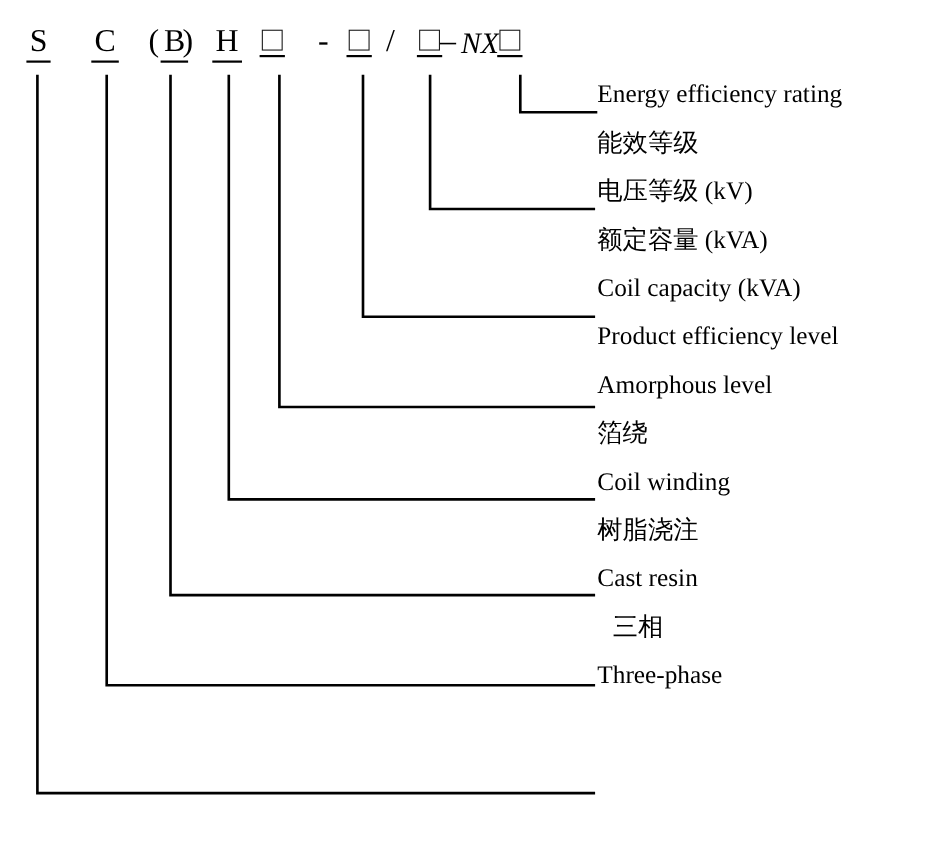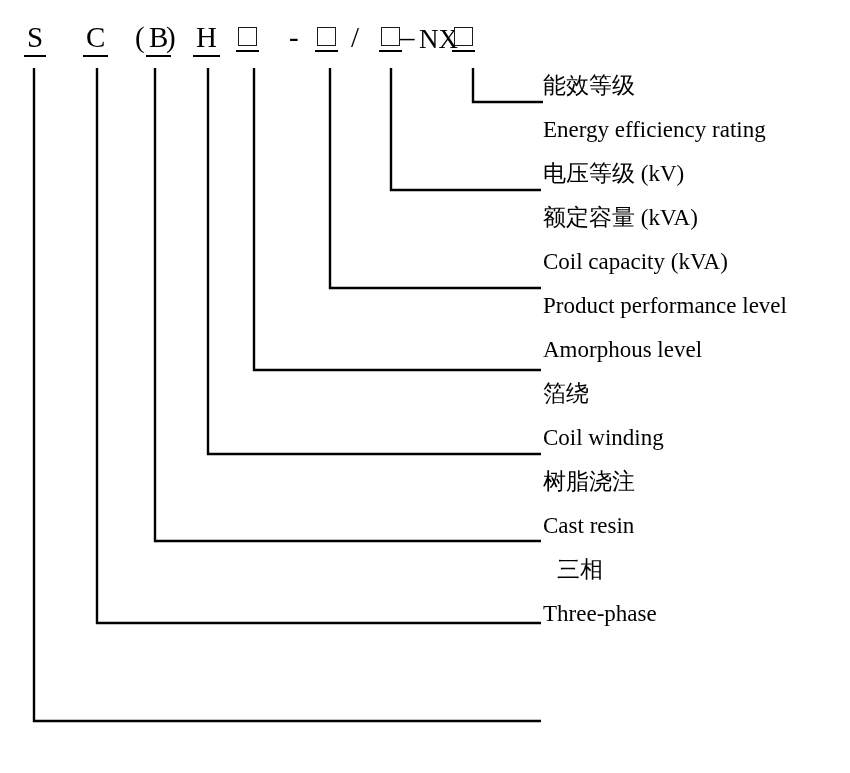--- a/index.html
+++ b/index.html
@@ -15,21 +15,21 @@
   .code-row{position:absolute;left:0;top:0;width:850px;height:60px;}
   .code-part{
     position:absolute;
     top:21px;
     font-size:29px;
     line-height:32px;
     display:inline-block;
     white-space:nowrap;
   }
   .code-part.u{border-bottom:2px solid #000;padding:0 3px 2px;}
-  .code-part.nx{font-size:27px;top:23px;}
+  .code-part.nx{font-size:27px;top:23px;font-style:italic;}
   .boxwrap{top:27px;line-height:0;}
   .boxwrap.u{padding:0 2px 4px;}
   .sq{display:block;width:17px;height:17px;border:1.5px solid #1c1c1c;background:#fff;}
   
   .c0{left:24px;}  .c1{left:83px;}  .c2{left:135px;} .c3{left:146px;}
   .c4{left:166px;} .c5{left:193px;} .c6{left:236px;} .c7{left:289px;}
   .c8{left:315px;} .c9{left:351px;} .c10{left:379px;}.c11{left:400px;}
   .c12{left:419px;}.c13{left:452px;}
   
   .connectors{position:absolute;left:0;top:0;}
@@ -84,26 +84,26 @@
     <path d="M391 68 V190 H541" fill="none" stroke="#000" stroke-width="2.4"></path>
     <path d="M330 68 V288 H541" fill="none" stroke="#000" stroke-width="2.4"></path>
     <path d="M254 68 V370 H541" fill="none" stroke="#000" stroke-width="2.4"></path>
     <path d="M208 68 V454 H541" fill="none" stroke="#000" stroke-width="2.4"></path>
     <path d="M155 68 V541 H541" fill="none" stroke="#000" stroke-width="2.4"></path>
     <path d="M97 68 V623 H541" fill="none" stroke="#000" stroke-width="2.4"></path>
     <path d="M34 68 V721 H541" fill="none" stroke="#000" stroke-width="2.4"></path>
   </svg>
 
   <div class="legend-column">
+      <div class="legend-line"><span>Energy efficiency rating</span></div>
       <div class="legend-line"><span>能效等级</span></div>
-      <div class="legend-line"><span>Energy efficiency rating</span></div>
       <div class="legend-line"><span>电压等级 (</span><span class="misspelled">kV</span><span>)</span></div>
       <div class="legend-line"><span>额定容量 (</span><span class="misspelled">kVA</span><span>)</span></div>
       <div class="legend-line"><span>Coil capacity (</span><span class="misspelled">kVA</span><span>)</span></div>
-      <div class="legend-line"><span>Product performance level</span></div>
+      <div class="legend-line"><span>Product efficiency level</span></div>
       <div class="legend-line"><span>Amorphous level</span></div>
       <div class="legend-line"><span>箔绕</span></div>
       <div class="legend-line"><span>Coil winding</span></div>
       <div class="legend-line"><span>树脂浇注</span></div>
       <div class="legend-line"><span>Cast resin</span></div>
       <div class="legend-line indent"><span>三相</span></div>
       <div class="legend-line"><span>Three-phase</span></div>
     </div>
 
 </div>

